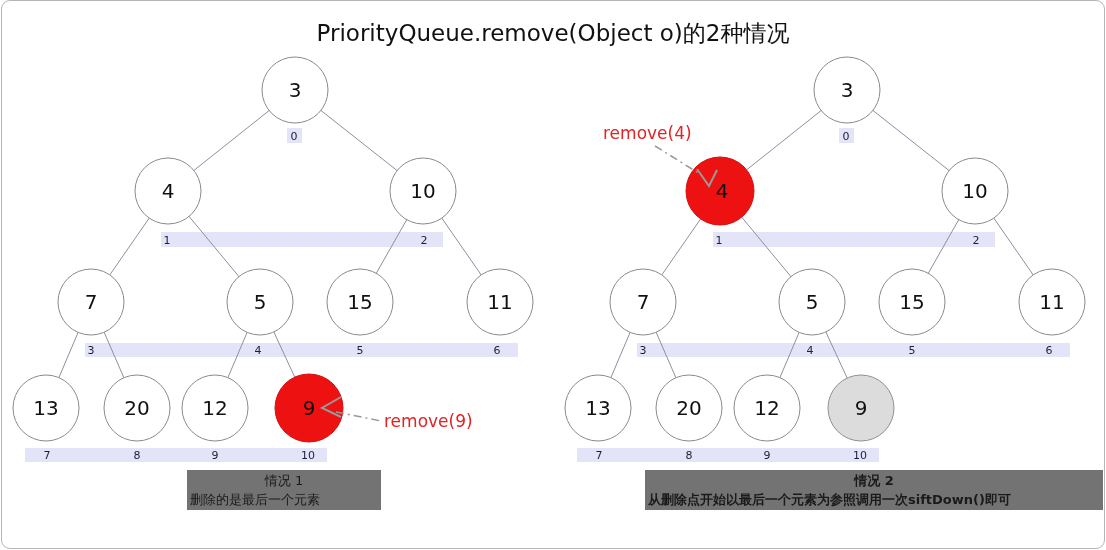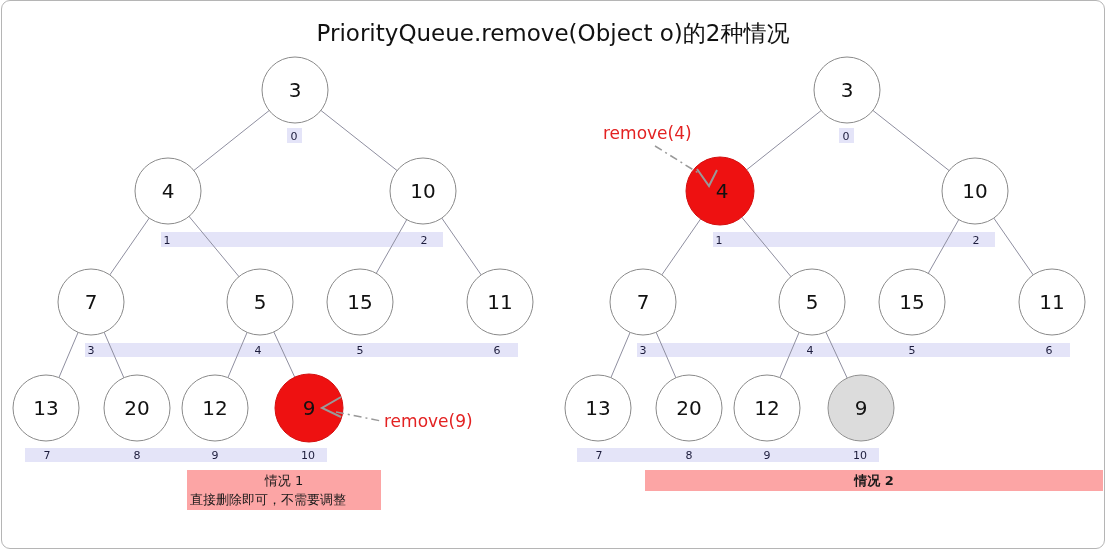--- a/index.html
+++ b/index.html
@@ -10,21 +10,21 @@
   .edge{stroke:#8f8fa0;stroke-width:1;}
   .band{fill:#e4e4f8;}
   .node{fill:#ffffff;stroke:#8a8a8a;stroke-width:1;}
   .node-red{stroke:#d40f0f;stroke-width:1;}
   .node-gray{stroke:#909090;stroke-width:1;}
   .nval{font-size:20px;fill:#111;text-anchor:middle;}
   .idx{font-size:11px;fill:#1c1c3c;text-anchor:middle;}
   .ann{font-size:17px;}
   .annline{stroke:#999;stroke-width:1.5;fill:none;stroke-dasharray:8 4 2 4;}
   .annhead{stroke:#999;stroke-width:2;fill:none;}
-  .caption{position:absolute;top:470px;background:#fca5a5;font-size:13px;line-height:19px;color:#1a1a1a;padding:1px 3px;}
+  .caption{position:absolute;top:470px;background:#737373;font-size:13px;line-height:19px;color:#1a1a1a;padding:1px 3px;}
   .cap1{left:187px;width:188px;}
   .cap2{left:645px;width:452px;font-weight:bold;}
   .caption .head{text-align:center;}
 </style>
 </head>
 <body>
 
 <div class="frame"></div>
 <div class="title">PriorityQueue.remove(Object o)的2种情况</div>
 
@@ -144,18 +144,19 @@
     <text class="idx" x="860" y="459">10</text>
 
     <line class="annline" x1="655" y1="146" x2="700" y2="174"></line>
     <polyline class="annhead" points="697,169 709,186 717,170"></polyline>
     <text class="ann" x="603" y="139" fill="#e32222">remove(4)</text>
   </g>
 </svg>
 
 <div class="caption cap1">
   <div class="head">情况 1</div>
-  <div>直接删除即可，不需要调整</div>
+  <div>删除的是最后一个元素</div>
 </div>
 
 <div class="caption cap2">
   <div class="head">情况 2</div>
+  <div>从删除点开始以最后一个元素为参照调用一次siftDown()即可</div>
 </div>
 
 </body></html>

